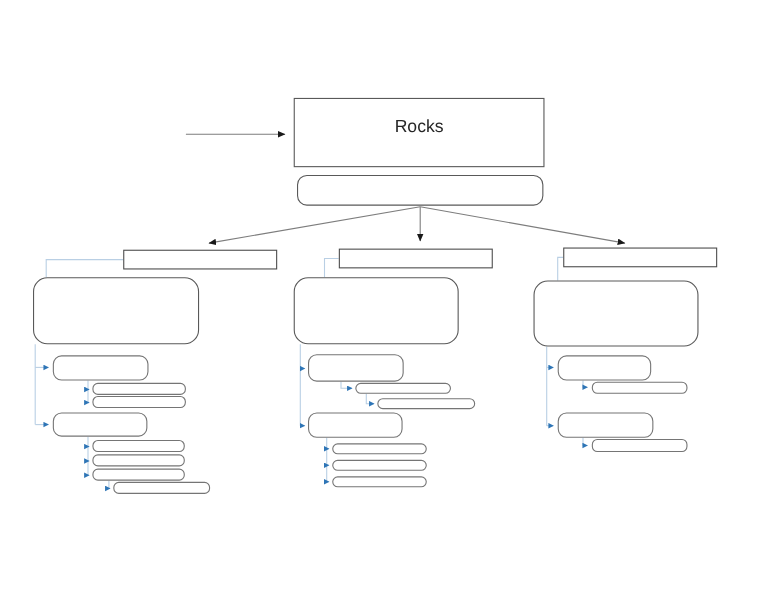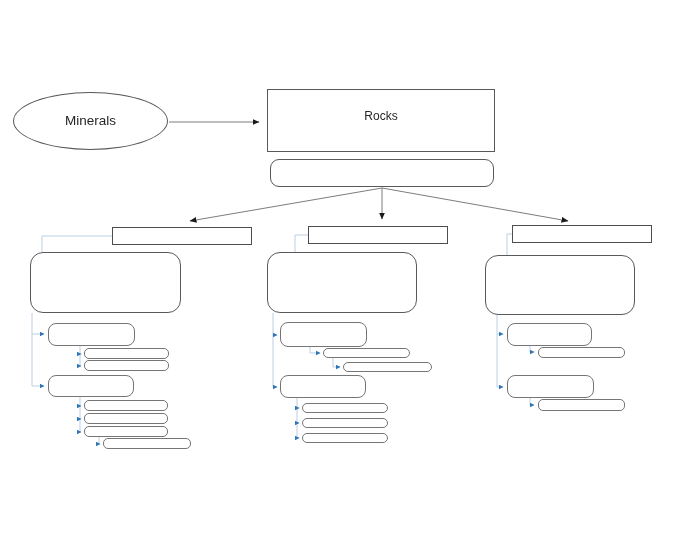--- a/index.html
+++ b/index.html
@@ -17,21 +17,21 @@
   .shape{position:absolute;background:#fff;box-sizing:border-box;
          display:flex;align-items:center;justify-content:center;}
   .ellipse{border:1.5px solid var(--shape_border);border-radius:50%;}
   .rect{border:1.4px solid var(--shape_border);}
   .header{border:1.3px solid var(--header_border);}
   .rrect{border:1.4px solid var(--shape_border);border-radius:9px;}
   .big{border:1.4px solid var(--shape_border);border-radius:13px;}
   .child{border:1.4px solid var(--child_border);border-radius:8px;}
   .thin{border:1.3px solid var(--child_border);border-radius:5px;}
   .lbl{font-size:13.5px;line-height:1;}
-  .rocks-lbl{padding-bottom:9px;font-size:12px;}
+  .rocks-lbl{padding-bottom:9px;font-size:16px;}
   .c-dark{stroke:var(--dark_line);stroke-width:1;fill:none;}
   .c-tree{stroke:var(--tree_line);stroke-width:1;fill:none;}
   .m-dark{fill:var(--dark_arrow);}
   .m-blue{fill:var(--tree_arrow);}
 </style>
 </head>
 <body>
 
 <div class="stage">
 
@@ -75,23 +75,20 @@
     <path class="c-tree" d="M297 438 L299 438" marker-end="url(#mBlue)"></path>
 
     <path class="c-tree" d="M512 234 L507 234 L507 255"></path>
     <path class="c-tree" d="M497 315 L497 387"></path>
     <path class="c-tree" d="M497 334 L503 334" marker-end="url(#mBlue)"></path>
     <path class="c-tree" d="M497 387 L503 387" marker-end="url(#mBlue)"></path>
     <path class="c-tree" d="M530 346 L530 352 L534 352" marker-end="url(#mBlue)"></path>
     <path class="c-tree" d="M530 398 L530 405 L534 405" marker-end="url(#mBlue)"></path>
   </svg>
 
-  <div class="shape ellipse" style="left:13px;top:92px;width:155px;height:58px">
-    <span class="lbl">Minerals</span>
-  </div>
 
   <div class="shape rect" style="left:267px;top:89px;width:228px;height:63px">
     <span class="lbl rocks-lbl">Rocks</span>
   </div>
 
   <div class="shape rrect" style="left:270px;top:159px;width:224px;height:28px"></div>
 
   <div class="shape header" style="left:112px;top:227px;width:140px;height:18px"></div>
   <div class="shape header" style="left:308px;top:226px;width:140px;height:18px"></div>
   <div class="shape header" style="left:512px;top:225px;width:140px;height:18px"></div>

